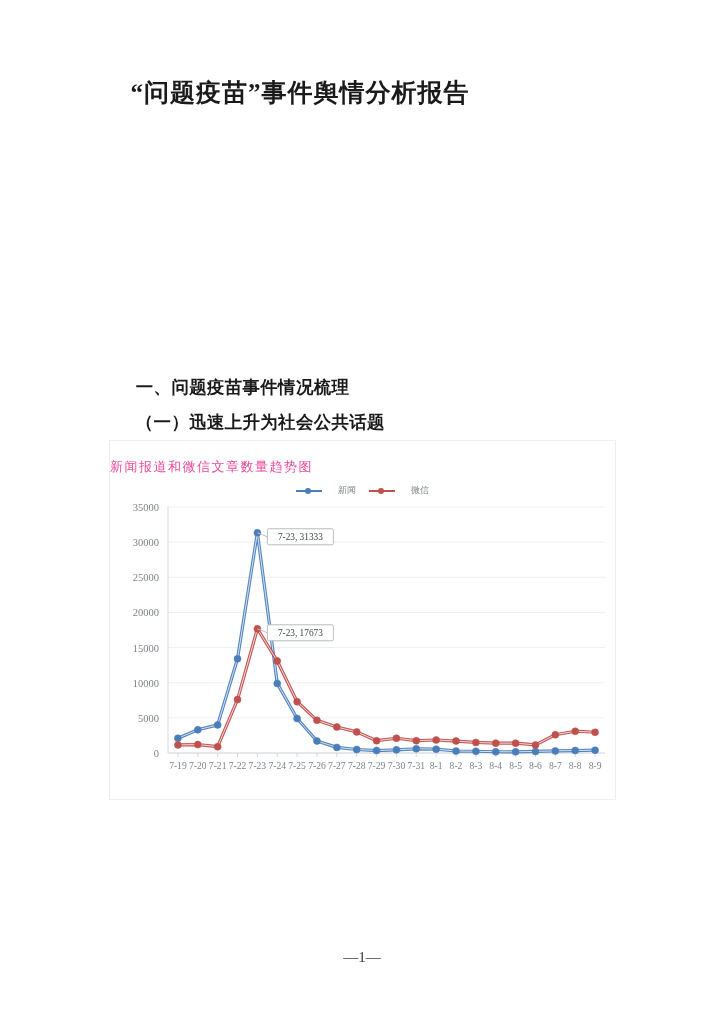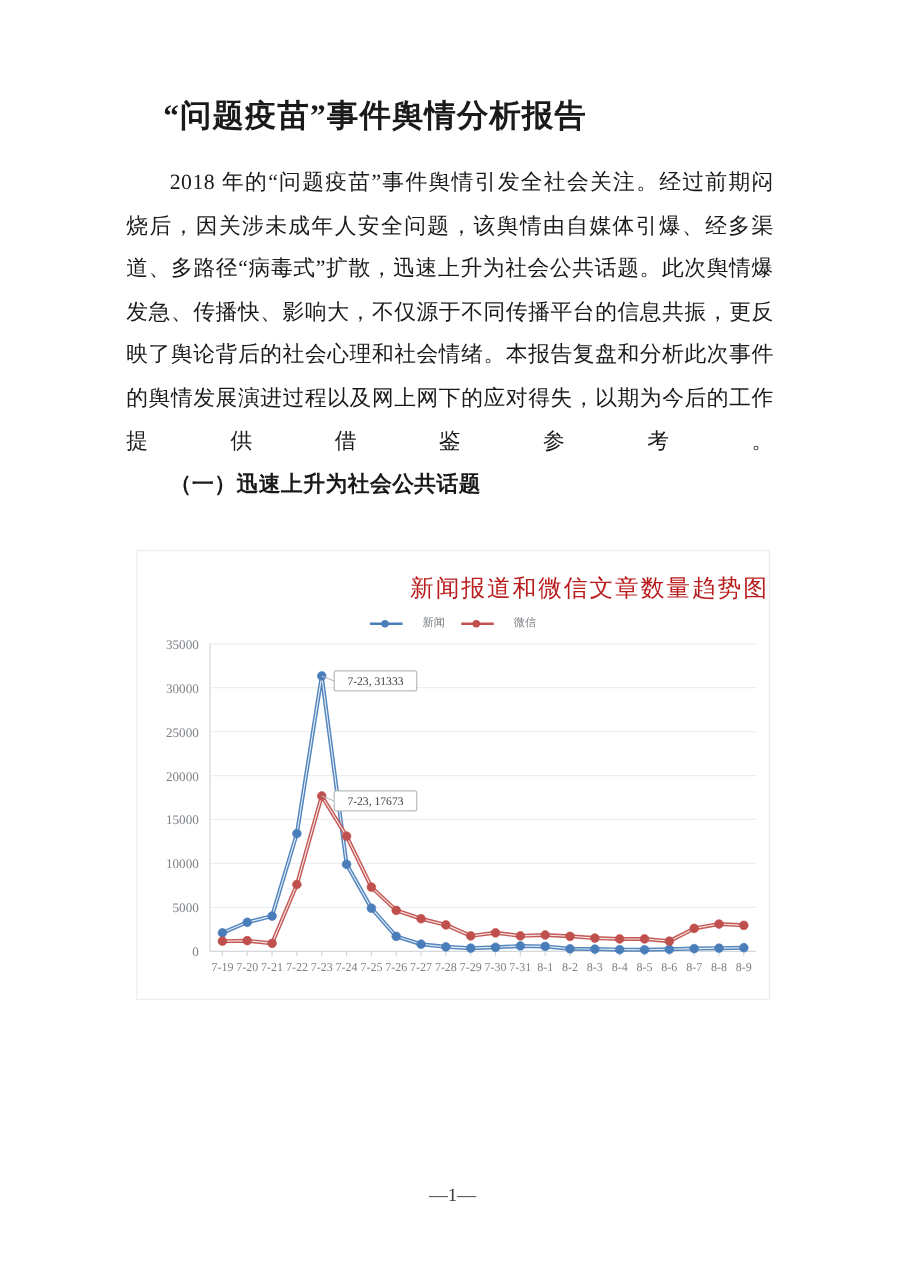--- a/index.html
+++ b/index.html
@@ -85,24 +85,24 @@
   .chart-frame {
     position: absolute;
     top: 440px;
     left: 109px;
     width: 507px;
     height: 360px;
     background: #ffffff;
     border: 1px solid #eceff1;
   }
   .chart-title {
-    text-align: right;
-    font-family: "Liberation Serif", "DejaVu Serif", serif;
-    font-size: 19px;
-    color: #b91c1c;
+    text-align: left;
+    font-family: "Liberation Serif", "DejaVu Serif", serif;
+    font-size: 13px;
+    color: #ec4899;
     margin-top: 17px;
     letter-spacing: 1.5px;
   }
   .chart-legend {
     display: flex;
     justify-content: center;
     align-items: center;
     gap: 13px;
     margin-top: 8px;
   }
@@ -152,25 +152,23 @@
     font-family: "Liberation Serif", "DejaVu Serif", serif;
   }
 </style>
 </head>
 <body>
 
 <div class="page">
 
   <div class="doc-title">“问题疫苗”事件舆情分析报告</div>
 
-  <div class="body-block">
-    <p class="para">2018 年的“问题疫苗”事件舆情引发全社会关注。经过前期闷烧后，因关涉未成年人安全问题，该舆情由自媒体引爆、经多渠道、多路径“病毒式”扩散，迅速上升为社会公共话题。此次舆情爆发急、传播快、影响大，不仅源于不同传播平台的信息共振，更反映了舆论背后的社会心理和社会情绪。本报告复盘和分析此次事件的舆情发展演进过程以及网上网下的应对得失，以期为今后的工作提供借鉴参考。</p>
-  </div>
 
   <div class="heading-block">
+    <div class="h-lvl1">一、问题疫苗事件情况梳理</div>
     <div class="h-lvl2">（一）迅速上升为社会公共话题</div>
   </div>
 
   <div class="chart-frame">
     <div class="chart-title">新闻报道和微信文章数量趋势图</div>
 
     <div class="chart-legend">
       <div class="legend-item">
         <span class="legend-marker">
           <span class="lm-line" id="lm-line-0" style="background: rgb(74, 126, 187);"></span>

